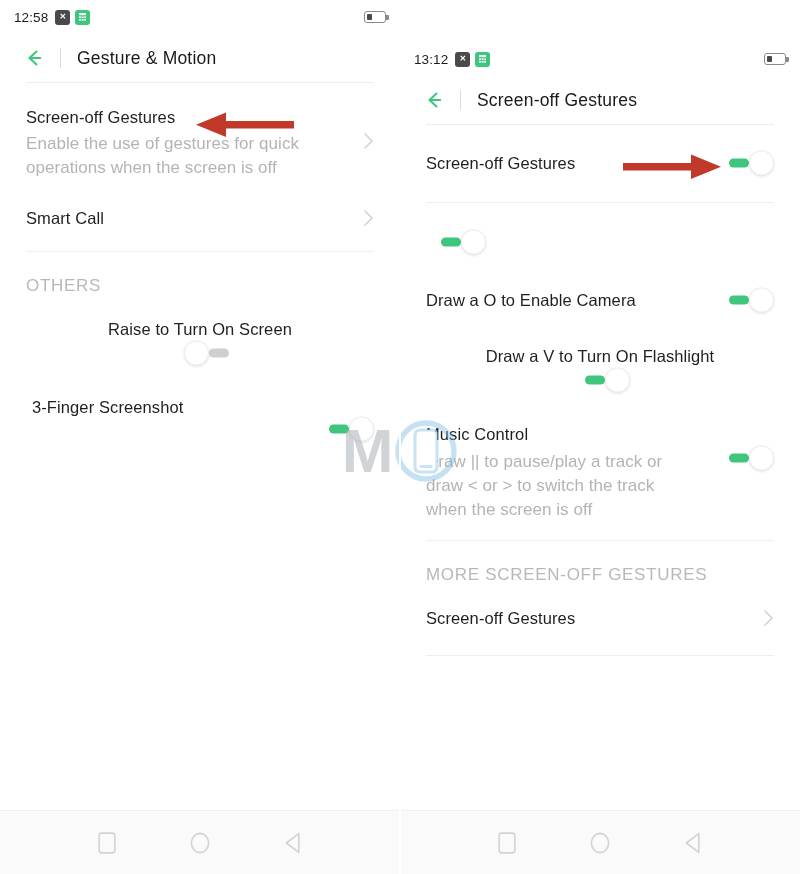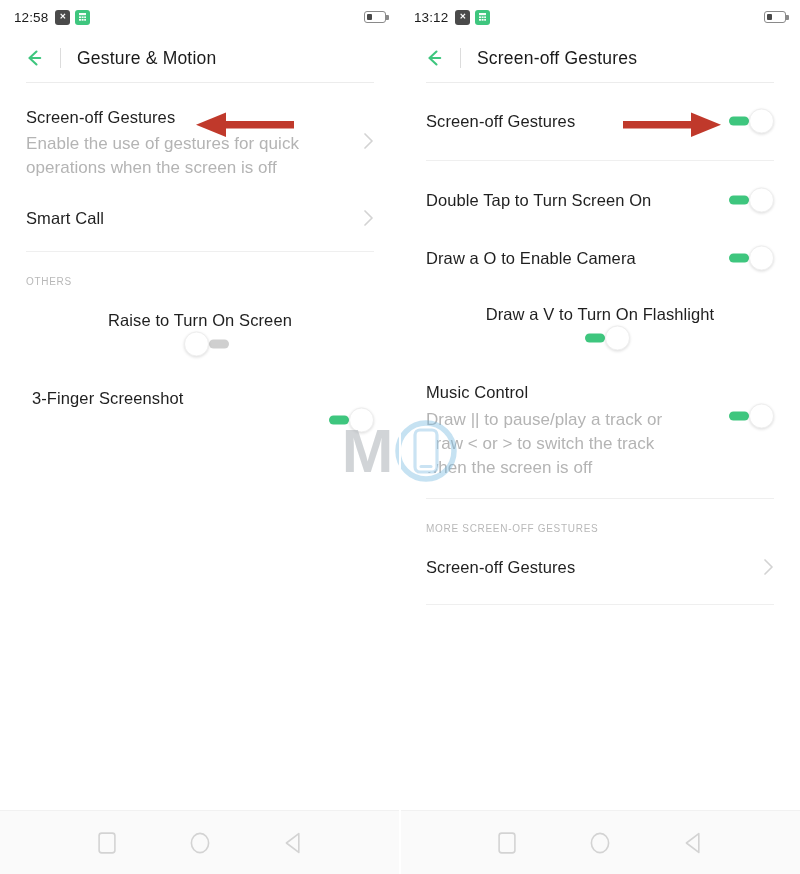--- a/index.html
+++ b/index.html
@@ -6,21 +6,21 @@
   html, body {
     width: 800px; height: 874px;
     background: #ffffff;
     font-family: "Liberation Sans", sans-serif;
     overflow: hidden;
   }
   #root { position: relative; width: 800px; height: 874px; background:#fff; }
 
   .panel { position: absolute; top: 0; width: 400px; height: 630px; background: #ffffff; }
   .panel.left  { left: 0; }
-  .panel.right { left: 400px; }
+  .panel.right { left: 400px; margin-top: 42px; }
 
   .panel-divider {
     position: absolute; left: 399px; top: 0; width: 2px; height: 874px;
     background: #ffffff; z-index: 40;
   }
 
   
   .statusbar {
     position: absolute; top: 0; left: 0; right: 0; height: 34px;
     display: flex; align-items: center; padding: 0 14px;
@@ -69,21 +69,21 @@
   .row {
     position: relative; padding: 0 26px;
     display: flex; align-items: center;
   }
   .row-text { flex: 1; min-width: 0; }
   .row-title { font-size: 16.5px; color: #1f1f1f; line-height: 1.35; letter-spacing: .1px; }
   .row-sub {
     font-size: 17px; color: #b4b4b4; line-height: 1.42; margin-top: 4px; letter-spacing: .05px;
   }
   .section-label {
-    padding: 0 26px; font-size: 10px; color: #b8b8b8;
+    padding: 0 26px; font-size: 17px; color: #b8b8b8;
     letter-spacing: .7px; text-transform: uppercase;
   }
   .rule { margin: 0 26px; height: 1px; background: #efefef; }
 
   .chevron { width: 11px; height: 18px; flex: 0 0 auto; margin-left: 14px; opacity: .85; }
 
   
   .toggle {
     position: relative; width: 46px; height: 26px; flex: 0 0 auto; margin-left: 14px;
   }
@@ -271,23 +271,20 @@
         </div>
         <span class="toggle on">
           <span class="bar"></span>
             <span class="knob"></span>
         </span>
       </div>
 
       <div class="rule"></div>
 
       <div class="row" style="padding-top:26px; padding-bottom:22px;">
-        <div class="row-text">
-          <div class="row-title">Double Tap to Turn Screen On</div>
-        </div>
         <span class="toggle on">
           <span class="bar"></span>
             <span class="knob"></span>
         </span>
       </div>
 
       <div class="row" style="padding-top:10px; padding-bottom:22px;">
         <div class="row-text">
           <div class="row-title">Draw a  O  to Enable Camera</div>
         </div>

